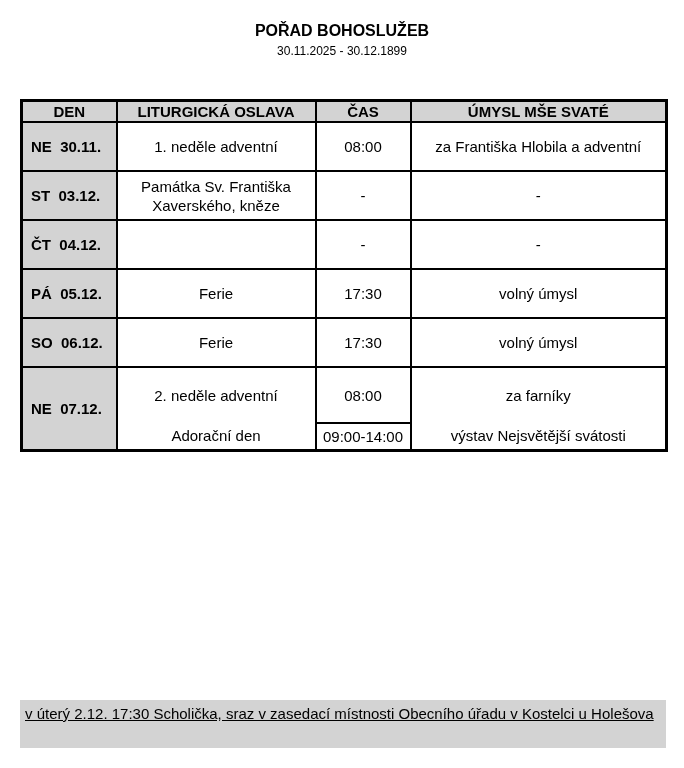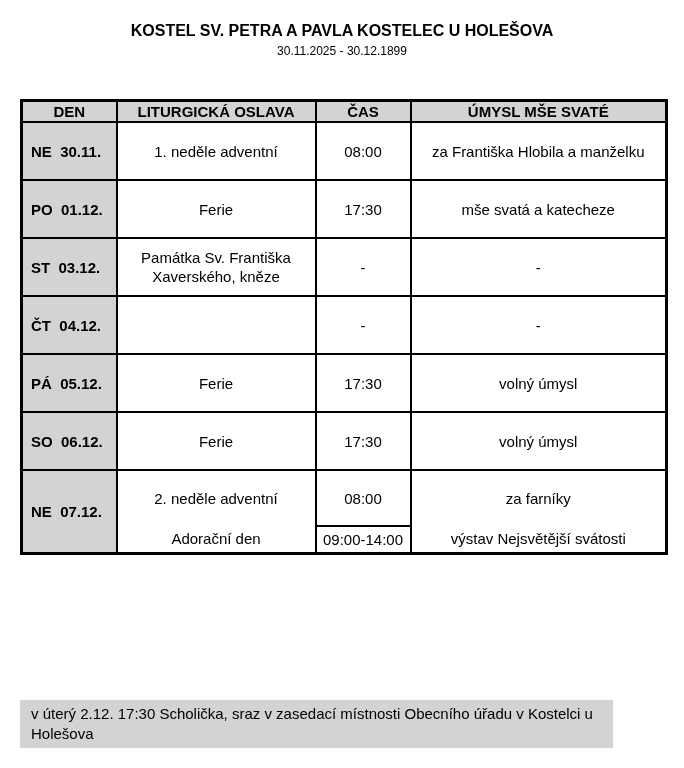--- a/index.html
+++ b/index.html
@@ -32,41 +32,42 @@
   td {
     font-size: 15px; line-height: 19px;
     text-align: center; vertical-align: middle;
     padding: 2px 4px;
   }
   td.den {
     background: var(--shade, #d3d3d3);
     font-weight: 700; text-align: left;
     padding-left: 8px; white-space: pre;
   }
-  tbody tr { height: 58px; }
+  tbody tr { height: 49px; }
   tbody tr.last { height: 83px; }
   td.split { padding: 0; }
   .stack { display: flex; flex-direction: column; width: 100%; height: 81px; }
   .stack .top { flex: 1 1 auto; display: flex; align-items: center; justify-content: center; }
   .stack .bot { flex: 0 0 27px; height: 27px; display: flex; align-items: center; justify-content: center; }
   .stack .bot.divided { border-top: 2px solid var(--border, #000); }
 
   .note {
     position: absolute; left: 20px; top: 700px;
-    width: 593px; min-height: 48px;
+    width: 646px; min-height: 48px;
     background: var(--shade, #d3d3d3);
     font-size: 15px; line-height: 20px;
-    padding: 4px 11px;
+    padding: 4px 5px;
+    text-decoration: underline;
   }
 </style>
 </head>
 <body>
 
 <div class="titles">
-  <div class="title-sub">KOSTEL SV. PETRA A PAVLA KOSTELEC U HOLEŠOVA</div>
+  <div class="title-main">POŘAD BOHOSLUŽEB</div>
   <div class="title-dates">30.11.2025 - 30.12.1899</div>
 </div>
 
 <table class="schedule">
   <colgroup>
     <col style="width:95px">
       <col style="width:199px">
       <col style="width:95px">
       <col style="width:256px">
   </colgroup>
@@ -76,27 +77,21 @@
       <th>LITURGICKÁ OSLAVA</th>
       <th>ČAS</th>
       <th>ÚMYSL MŠE SVATÉ</th>
     </tr>
   </thead>
   <tbody>
     <tr>
       <td class="den">NE  30.11.</td>
       <td>1. neděle adventní</td>
       <td>08:00</td>
-      <td>za Františka Hlobila a manželku</td>
-    </tr>
-    <tr>
-      <td class="den">PO  01.12.</td>
-      <td>Ferie</td>
-      <td>17:30</td>
-      <td>mše svatá a katecheze</td>
+      <td>za Františka Hlobila a adventní</td>
     </tr>
     <tr>
       <td class="den">ST  03.12.</td>
       <td>Památka Sv. Františka Xaverského, kněze</td>
       <td>-</td>
       <td>-</td>
     </tr>
     <tr>
       <td class="den">ČT  04.12.</td>
       <td></td>

